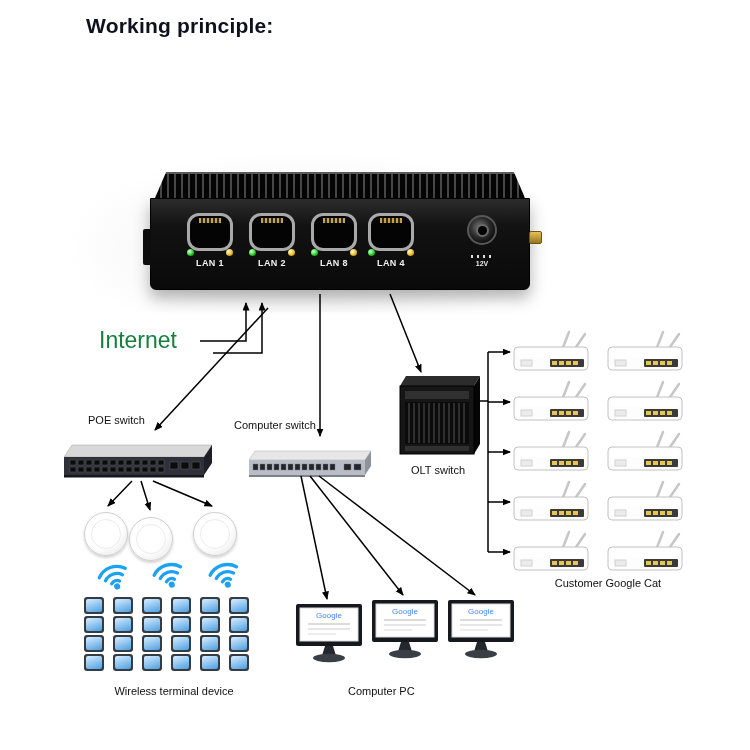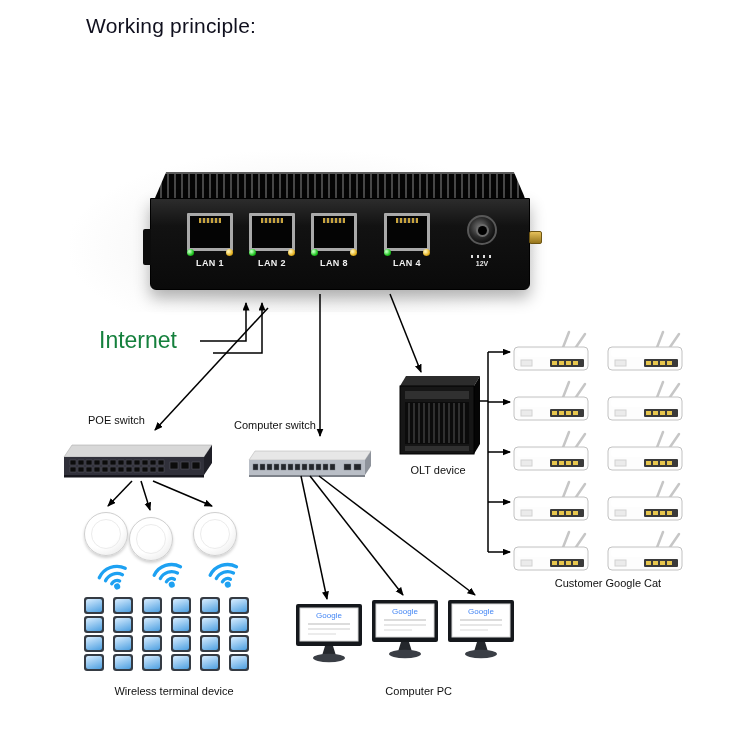--- a/index.html
+++ b/index.html
@@ -1,35 +1,35 @@
 <!DOCTYPE html>
 <html><head>
 <meta charset="utf-8">
 <style>
   *{box-sizing:border-box;margin:0;padding:0}
   html,body{width:750px;height:750px}
   body{position:relative;background:#ffffff;font-family:"Liberation Sans",sans-serif;overflow:hidden}
 
   
-  .title{position:absolute;left:86px;top:14px;font-size:21px;font-weight:400;color:#10101e;letter-spacing:.2px}
+  .title{position:absolute;left:86px;top:14px;font-size:21px;font-weight:700;color:#10101e;letter-spacing:.2px}
 
   
   .photo-bg{position:absolute;left:70px;top:150px;width:470px;height:162px;
     background:radial-gradient(ellipse at 50% 60%, #ededed 0%, #ffffff 72%);z-index:0}
 
   
   .router{position:absolute;left:150px;top:172px;width:380px;z-index:1}
   .fins{height:26px;margin:0 5px;background:repeating-linear-gradient(90deg,#050505 0 5px,#474747 5px 7px);
     border-top:2px solid #5a5a5a;clip-path:polygon(3% 0,97% 0,100% 100%,0 100%)}
   .rbody{position:relative;height:92px;background:linear-gradient(180deg,#2c2c2c,#121212 30%,#0a0a0a);
     border:1px solid #000;border-radius:0 0 6px 6px;box-shadow:0 8px 16px rgba(0,0,0,.30)}
   .tab{position:absolute;left:-8px;top:30px;width:8px;height:36px;background:#0c0c0c;border-radius:2px 0 0 2px}
   .antenna{position:absolute;right:-13px;top:32px;width:13px;height:13px;border-radius:2px;
     background:linear-gradient(180deg,#e6c05a,#96751c);border:1px solid #6e5512}
-  .port{position:absolute;top:14px;width:46px;height:38px;border:3px solid #a9a9a9;background:#040404;border-radius:1px}
+  .port{position:absolute;top:14px;width:46px;height:38px;border:3px solid #a9a9a9;background:#040404;border-radius:12px}
   .pins{position:absolute;top:2px;left:22%;width:56%;height:5px;
     background:repeating-linear-gradient(90deg,#c9a43c 0 2px,#2a2a2a 2px 4px)}
   .led{position:absolute;bottom:-8px;width:7px;height:7px;border-radius:50%}
   .led.green{left:-3px;background:radial-gradient(circle at 35% 35%,#b6ffb6 10%,#1fc41f 60%,#0a7a0a)}
   .led.amber{right:-3px;background:radial-gradient(circle at 35% 35%,#fff2b0 10%,#e6b324 60%,#8f6d00)}
   .port-label{position:absolute;bottom:-20px;left:0;width:100%;text-align:center;color:#f2f2f2;
     font-size:9px;font-weight:700;letter-spacing:.4px}
   .jack{position:absolute;left:316px;top:16px;width:30px;height:30px;border-radius:50%;border:2px solid #585858;
     background:radial-gradient(circle at 42% 40%,#777 0%,#2c2c2c 45%,#0d0d0d 75%)}
   .jack::after{content:"";position:absolute;left:50%;top:50%;width:9px;height:9px;margin:-4.5px 0 0 -4.5px;
@@ -39,21 +39,21 @@
   .pwr-label{position:absolute;left:312px;top:61px;width:38px;text-align:center;color:#e8e8e8;font-size:7px;font-weight:700}
 
   
   .lbl{position:absolute;font-size:11px;color:#101010;z-index:2}
   .lbl.internet{left:99px;top:327px;font-size:23px;color:#15803d}
   .lbl.poe{left:88px;top:414px}
   .lbl.ord{left:234px;top:419px}
   .lbl.oltl{left:394px;top:464px;width:88px;text-align:center}
   .lbl.cust{left:523px;top:577px;width:170px;text-align:center}
   .lbl.wtd{left:78px;top:685px;width:192px;text-align:center}
-  .lbl.cpc{left:340px;top:685px;width:112px;text-align:right}
+  .lbl.cpc{left:348px;top:685px;width:112px;text-align:left}
 
   
   .poe-sw{position:absolute;left:62px;top:443px;z-index:2}
   .ord-sw{position:absolute;left:247px;top:449px;z-index:2}
   .olt{position:absolute;left:396px;top:376px;z-index:2}
 
   
   .cpe-grid{position:absolute;left:512px;top:330px;width:180px;display:grid;
     grid-template-columns:repeat(2,86px);column-gap:8px;grid-auto-rows:50px;z-index:2}
   .cpe{width:80px;height:44px}
@@ -109,37 +109,37 @@
         <span class="led green"></span>
         <span class="led amber"></span>
         <span class="port-label">LAN 2</span>
       </div>
       <div class="port" style="left:160px">
         <div class="pins"></div>
         <span class="led green"></span>
         <span class="led amber"></span>
         <span class="port-label">LAN 8</span>
       </div>
-      <div class="port" style="left:233px">
+      <div class="port" style="left:217px">
         <div class="pins"></div>
         <span class="led green"></span>
         <span class="led amber"></span>
         <span class="port-label">LAN 4</span>
       </div>
 
       <div class="jack"></div>
       <div class="pwr-dots"></div>
       <div class="pwr-label">12V</div>
     </div>
   </div>
 
   <div class="lbl internet">Internet</div>
   <div class="lbl poe">POE switch</div>
   <div class="lbl ord">Computer switch</div>
-  <div class="lbl oltl">OLT device</div>
+  <div class="lbl oltl">OLT switch</div>
   <div class="lbl cust">Customer Google Cat</div>
   <div class="lbl wtd">Wireless terminal device</div>
   <div class="lbl cpc">Computer PC</div>
 
   <svg class="poe-sw" width="152" height="40" viewBox="0 0 152 40">
     <polygon points="10,2 150,2 142,14 2,14" fill="#d8d8d8" stroke="#adadad" stroke-width="0.6"></polygon>
     <polygon points="142,14 150,2 150,20 142,32" fill="#1f1f27"></polygon>
     <rect x="2" y="14" width="140" height="18" fill="#30303a"></rect>
     <g fill="#0c0c0c" stroke="#5d5d69" stroke-width="0.5">
       <rect x="8" y="17" width="6" height="5"></rect>

